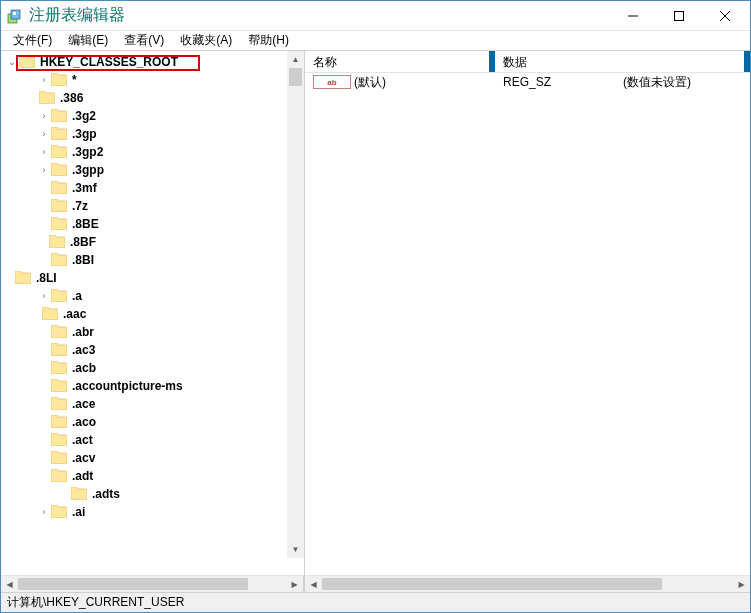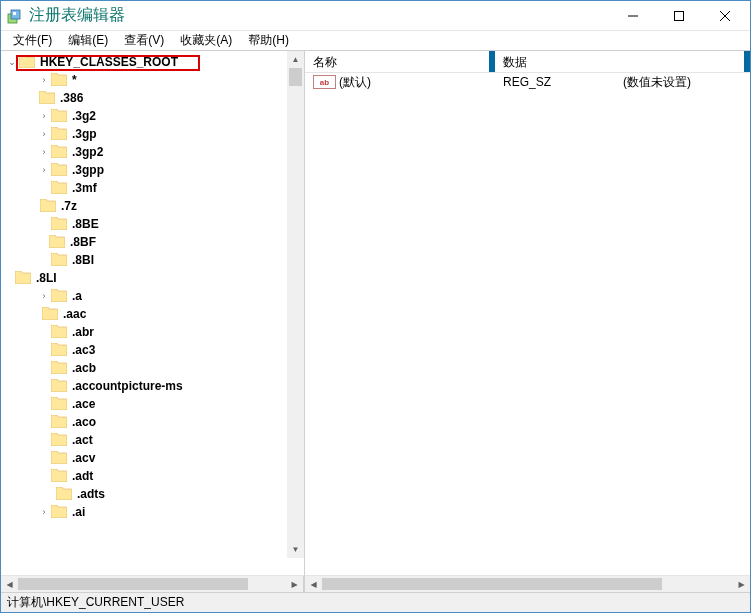--- a/index.html
+++ b/index.html
@@ -20,21 +20,21 @@
 .tree-row .arrow { width: 14px; display: inline-flex; justify-content: center; color: #666; font-size: 9px; cursor: default; }
 .tree-row .folder { width: 16px; height: 14px; margin-right: 3px; display: inline-flex; }
 .tree-row .label { font-size: 12px; padding: 0 2px; font-weight: bold; }
 .highlight-box { position: absolute; border: 2px solid #d80000; pointer-events: none; z-index: 10; }
 .right-pane { flex: 1; display: flex; flex-direction: column; overflow: hidden; }
 .list-header { display: flex; height: 22px; border-bottom: 1px solid #e5e5e5; }
 .list-header .col { padding: 3px 8px; font-size: 12px; border-right: 6px solid #0369a1; }
 .list-body { flex: 1; overflow: hidden; }
 .list-row { display: flex; height: 18px; align-items: center; }
 .list-row .cell { padding: 0 8px; font-size: 12px; display: flex; align-items: center; }
-.list-row .vicon { width: 23px; height: 14px; margin-right: 3px; border: 1px solid #c08080; background: #fff; display: inline-flex; align-items: center; justify-content: center; font-size: 8px; color: #c04040; font-weight: bold; }
+.list-row .vicon { width: 38px; height: 14px; margin-right: 3px; border: 1px solid #c08080; background: #fff; display: inline-flex; align-items: center; justify-content: center; font-size: 8px; color: #c04040; font-weight: bold; }
 .scrollbar-v { position: absolute; right: 0; top: 0; bottom: 17px; width: 17px; background: #f0f0f0; display: flex; flex-direction: column; }
 .scrollbar-v .arrow-btn { height: 17px; display: flex; align-items: center; justify-content: center; font-size: 8px; color: #606060; }
 .scrollbar-v .track { flex: 1; position: relative; }
 .scrollbar-v .thumb { position: absolute; left: 2px; right: 2px; background: #cdcdcd; }
 .scrollbar-h { height: 17px; background: #f0f0f0; display: flex; border-top: 1px solid #e5e5e5; }
 .scrollbar-h .arrow-btn { width: 17px; display: flex; align-items: center; justify-content: center; font-size: 8px; color: #606060; }
 .scrollbar-h .track { flex: 1; position: relative; }
 .scrollbar-h .thumb { position: absolute; top: 2px; bottom: 2px; background: #cdcdcd; }
 .left-pane .scrollbar-h { border-right: 1px solid #d0d0d0; }
 .statusbar { height: 20px; border-top: 1px solid #d0d0d0; display: flex; align-items: center; padding: 0 6px; font-size: 12px; background: #f0f0f0; }
@@ -154,21 +154,21 @@
             </div>
             <div class="tree-row" style="padding-left:36px">
               <span class="arrow"></span>
               <span class="folder">
                 <svg class="folder-svg" viewBox="0 0 16 13">
                   <path d="M0 2 L0 12 Q0 13 1 13 L15 13 Q16 13 16 12 L16 3 Q16 2 15 2 L7 2 L6 0 L1 0 Q0 0 0 1 Z" fill="#ffe79c" stroke="#d9b35a" stroke-width="0.6"></path>
                 </svg>
               </span>
               <span class="label">.3mf</span>
             </div>
-            <div class="tree-row" style="padding-left:25px">
+            <div class="tree-row" style="padding-left:36px">
               <span class="arrow"></span>
               <span class="folder">
                 <svg class="folder-svg" viewBox="0 0 16 13">
                   <path d="M0 2 L0 12 Q0 13 1 13 L15 13 Q16 13 16 12 L16 3 Q16 2 15 2 L7 2 L6 0 L1 0 Q0 0 0 1 Z" fill="#ffe79c" stroke="#d9b35a" stroke-width="0.6"></path>
                 </svg>
               </span>
               <span class="label">.7z</span>
             </div>
             <div class="tree-row" style="padding-left:36px">
               <span class="arrow"></span>
@@ -298,21 +298,21 @@
             </div>
             <div class="tree-row" style="padding-left:36px">
               <span class="arrow"></span>
               <span class="folder">
                 <svg class="folder-svg" viewBox="0 0 16 13">
                   <path d="M0 2 L0 12 Q0 13 1 13 L15 13 Q16 13 16 12 L16 3 Q16 2 15 2 L7 2 L6 0 L1 0 Q0 0 0 1 Z" fill="#ffe79c" stroke="#d9b35a" stroke-width="0.6"></path>
                 </svg>
               </span>
               <span class="label">.adt</span>
             </div>
-            <div class="tree-row" style="padding-left:41px">
+            <div class="tree-row" style="padding-left:56px">
               <span class="arrow"></span>
               <span class="folder">
                 <svg class="folder-svg" viewBox="0 0 16 13">
                   <path d="M0 2 L0 12 Q0 13 1 13 L15 13 Q16 13 16 12 L16 3 Q16 2 15 2 L7 2 L6 0 L1 0 Q0 0 0 1 Z" fill="#ffe79c" stroke="#d9b35a" stroke-width="0.6"></path>
                 </svg>
               </span>
               <span class="label">.adts</span>
             </div>
             <div class="tree-row" style="padding-left:36px">
               <span class="arrow">›</span>

